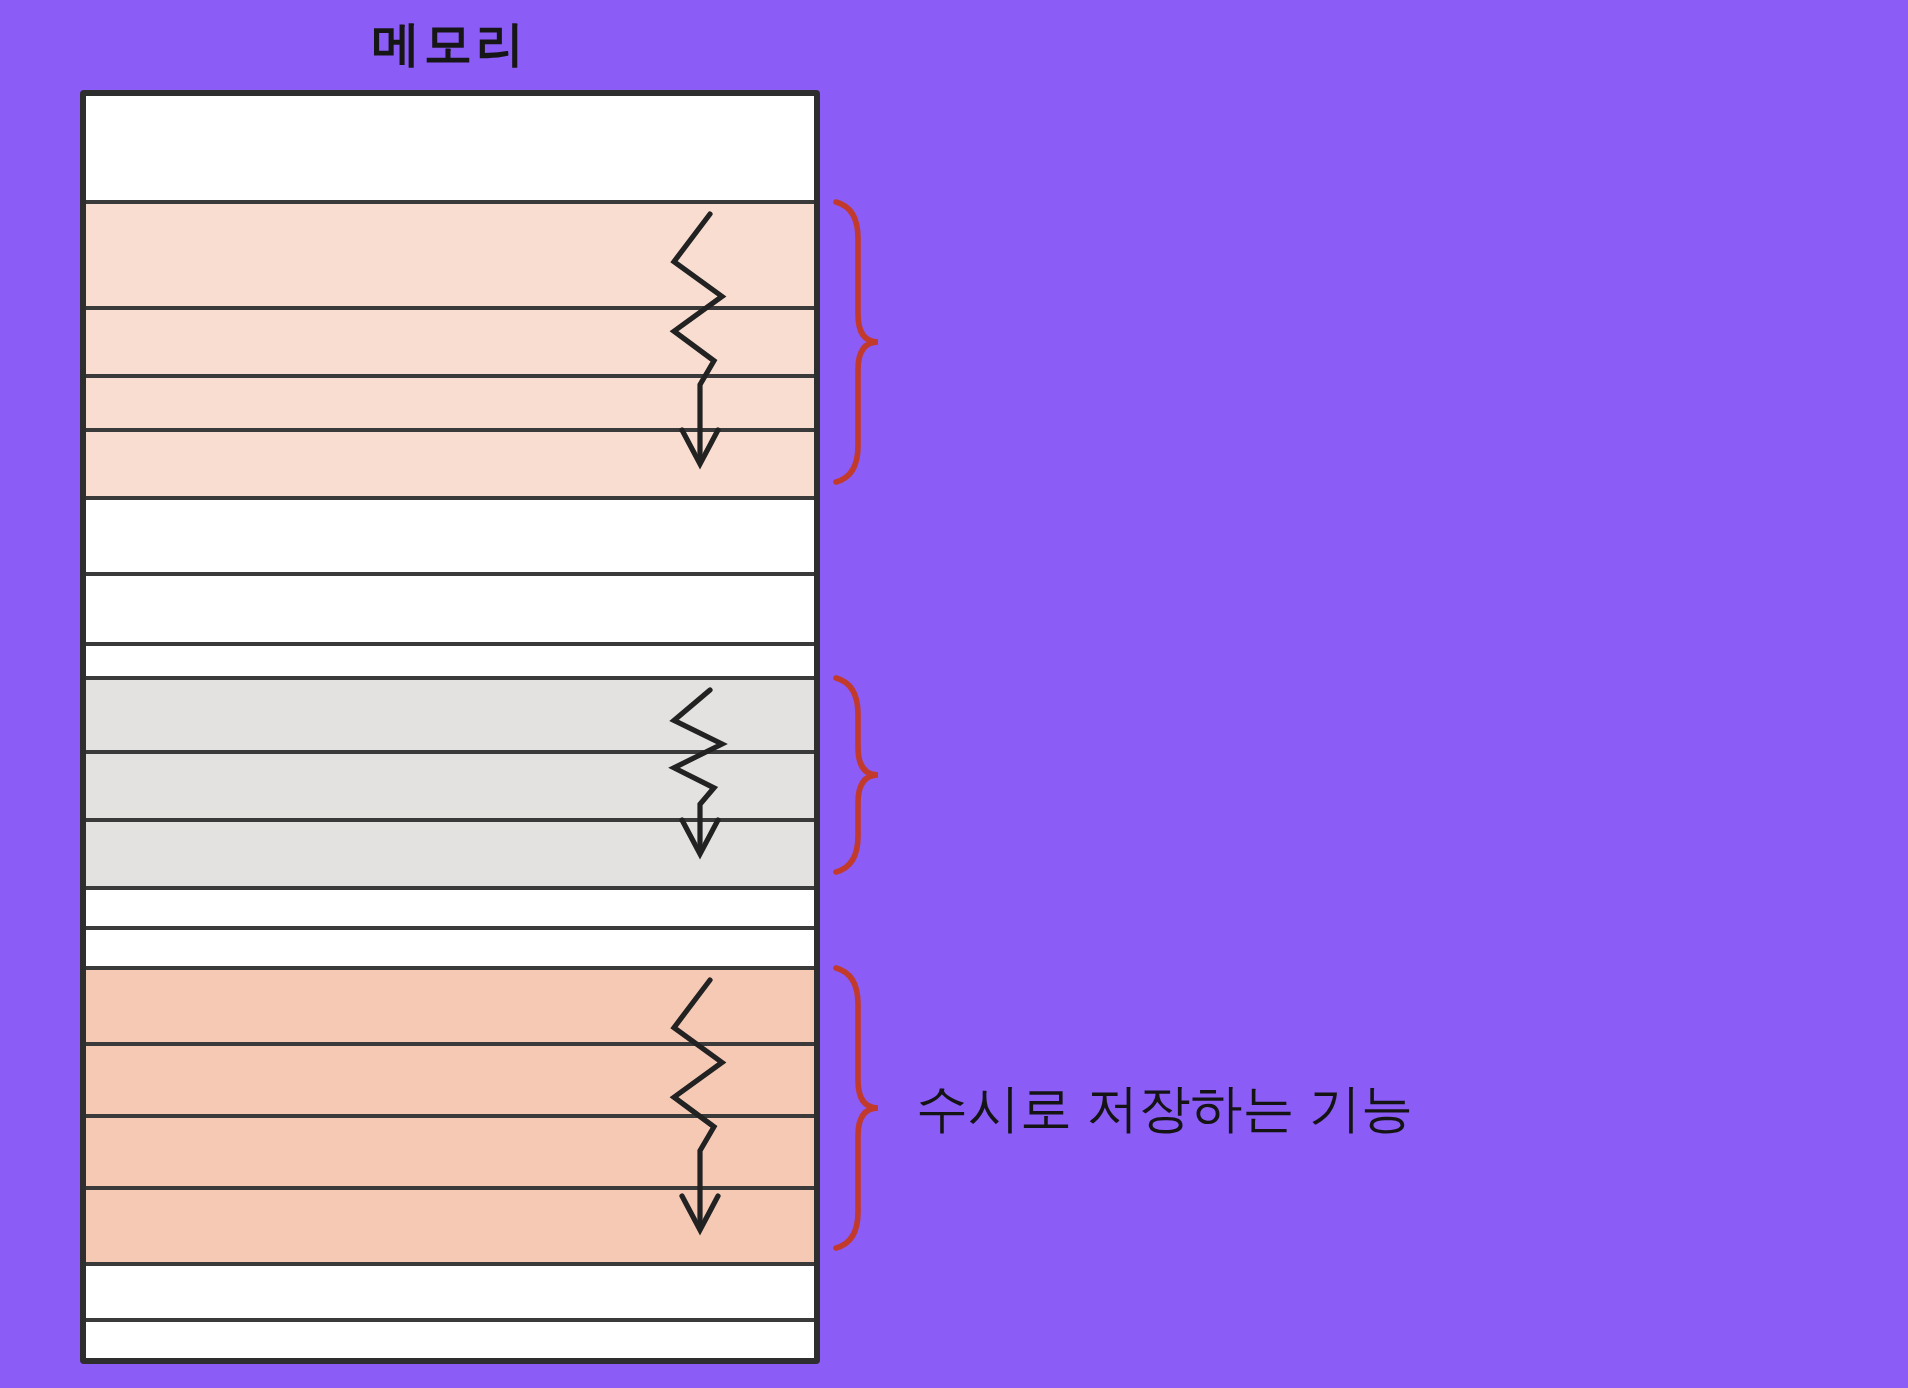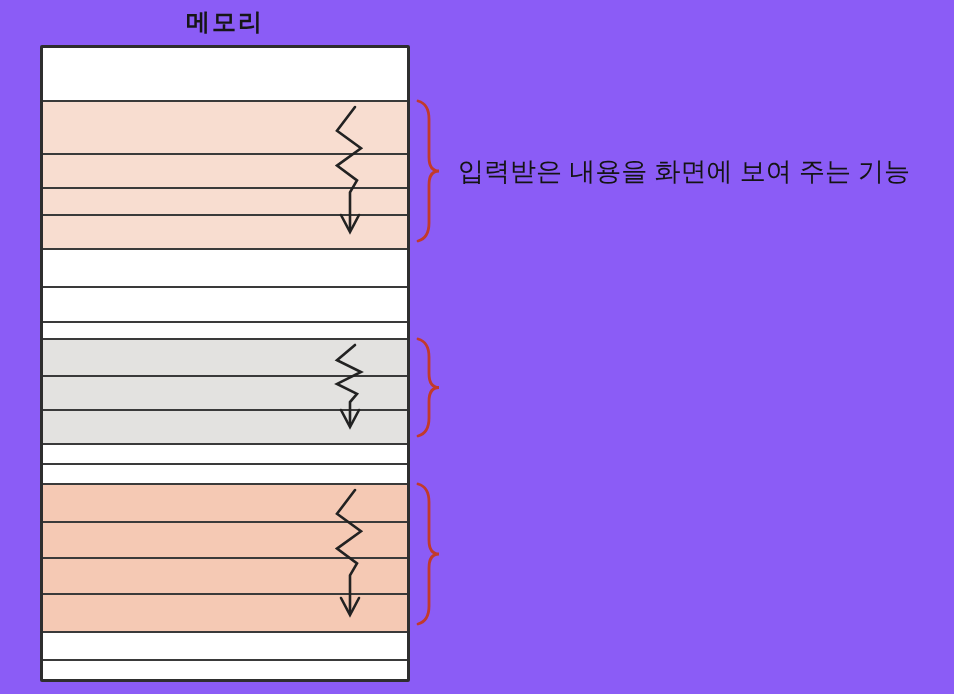--- a/index.html
+++ b/index.html
@@ -79,29 +79,29 @@
       <div class="row" style="height: 26px; background: rgb(255, 255, 255);"></div>
     </div>
   <div class="annotation-layer">
       <svg width="44" height="134" style="left: 328px; top: 104px; position: absolute;">
         <path d="M 27 3 L 9 26.8 L 33 44.2 L 9 61.6 L 29 76.4 L 22 88.4 L 22 126" fill="none" stroke="#222222" stroke-width="2.6" stroke-linecap="round"></path>
         <path d="M 13 111 L 22 128 L 31 111" fill="none" stroke="#222222" stroke-width="2.6" stroke-linecap="round"></path>
       </svg>
       <svg width="30" height="144" style="left: 414px; top: 99px; position: absolute;">
         <path d="M 4 2 Q 15 5 15 20 L 15 58.0 Q 15 72.0 25 72.0 Q 15 72.0 15 86.0 L 15 124 Q 15 139 4 142" fill="none" stroke="#c23a2b" stroke-width="2.8" stroke-linecap="round"></path>
       </svg>
-      <div class="section-label" style="left: 458px; top: 154px;">입력받은 내용을 화면에 보여 주는 기능</div>
       <svg width="44" height="91" style="left: 328px; top: 342px; position: absolute;">
         <path d="M 27 3 L 9 18.2 L 33 30.0 L 9 41.9 L 29 51.9 L 22 60.1 L 22 83" fill="none" stroke="#222222" stroke-width="2.6" stroke-linecap="round"></path>
         <path d="M 13 68 L 22 85 L 31 68" fill="none" stroke="#222222" stroke-width="2.6" stroke-linecap="round"></path>
       </svg>
       <svg width="30" height="101" style="left: 414px; top: 337px; position: absolute;">
         <path d="M 4 2 Q 15 5 15 20 L 15 36.5 Q 15 50.5 25 50.5 Q 15 50.5 15 64.5 L 15 81 Q 15 96 4 99" fill="none" stroke="#c23a2b" stroke-width="2.8" stroke-linecap="round"></path>
       </svg>
       <svg width="44" height="134" style="left: 328px; top: 487px; position: absolute;">
         <path d="M 27 3 L 9 26.8 L 33 44.2 L 9 61.6 L 29 76.4 L 22 88.4 L 22 126" fill="none" stroke="#222222" stroke-width="2.6" stroke-linecap="round"></path>
         <path d="M 13 111 L 22 128 L 31 111" fill="none" stroke="#222222" stroke-width="2.6" stroke-linecap="round"></path>
       </svg>
       <svg width="30" height="144" style="left: 414px; top: 482px; position: absolute;">
         <path d="M 4 2 Q 15 5 15 20 L 15 58.0 Q 15 72.0 25 72.0 Q 15 72.0 15 86.0 L 15 124 Q 15 139 4 142" fill="none" stroke="#c23a2b" stroke-width="2.8" stroke-linecap="round"></path>
       </svg>
+      <div class="section-label" style="left: 458px; top: 537px;">수시로 저장하는 기능</div>
     </div>
 </div>
 
 </body></html>

